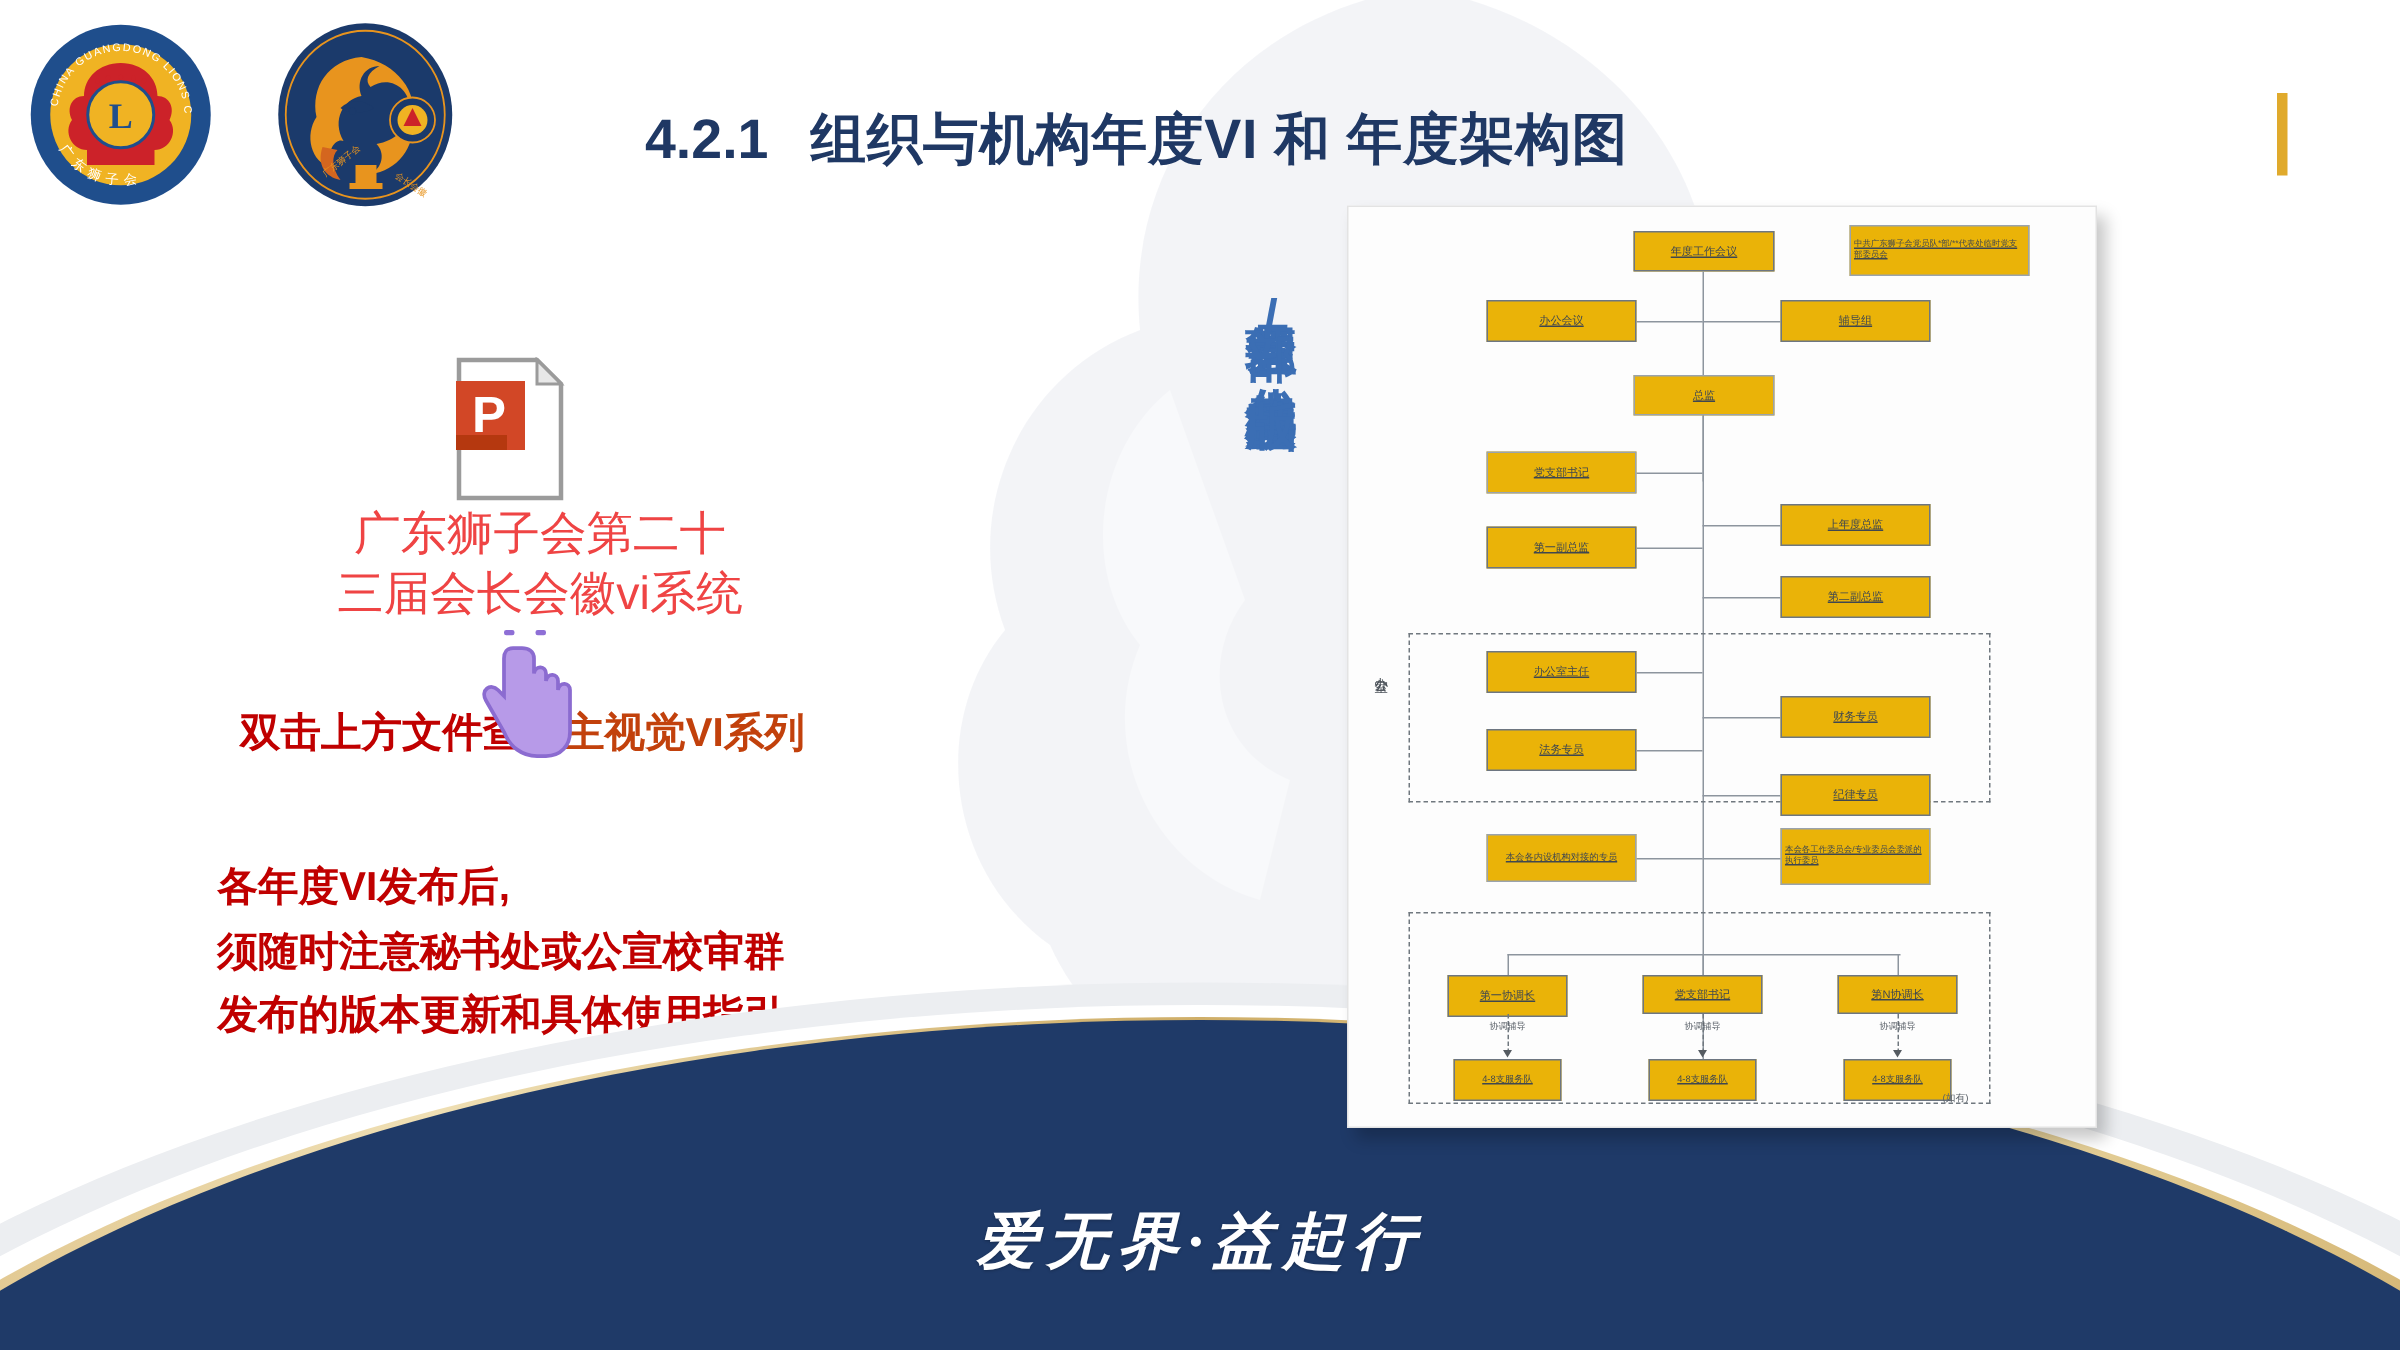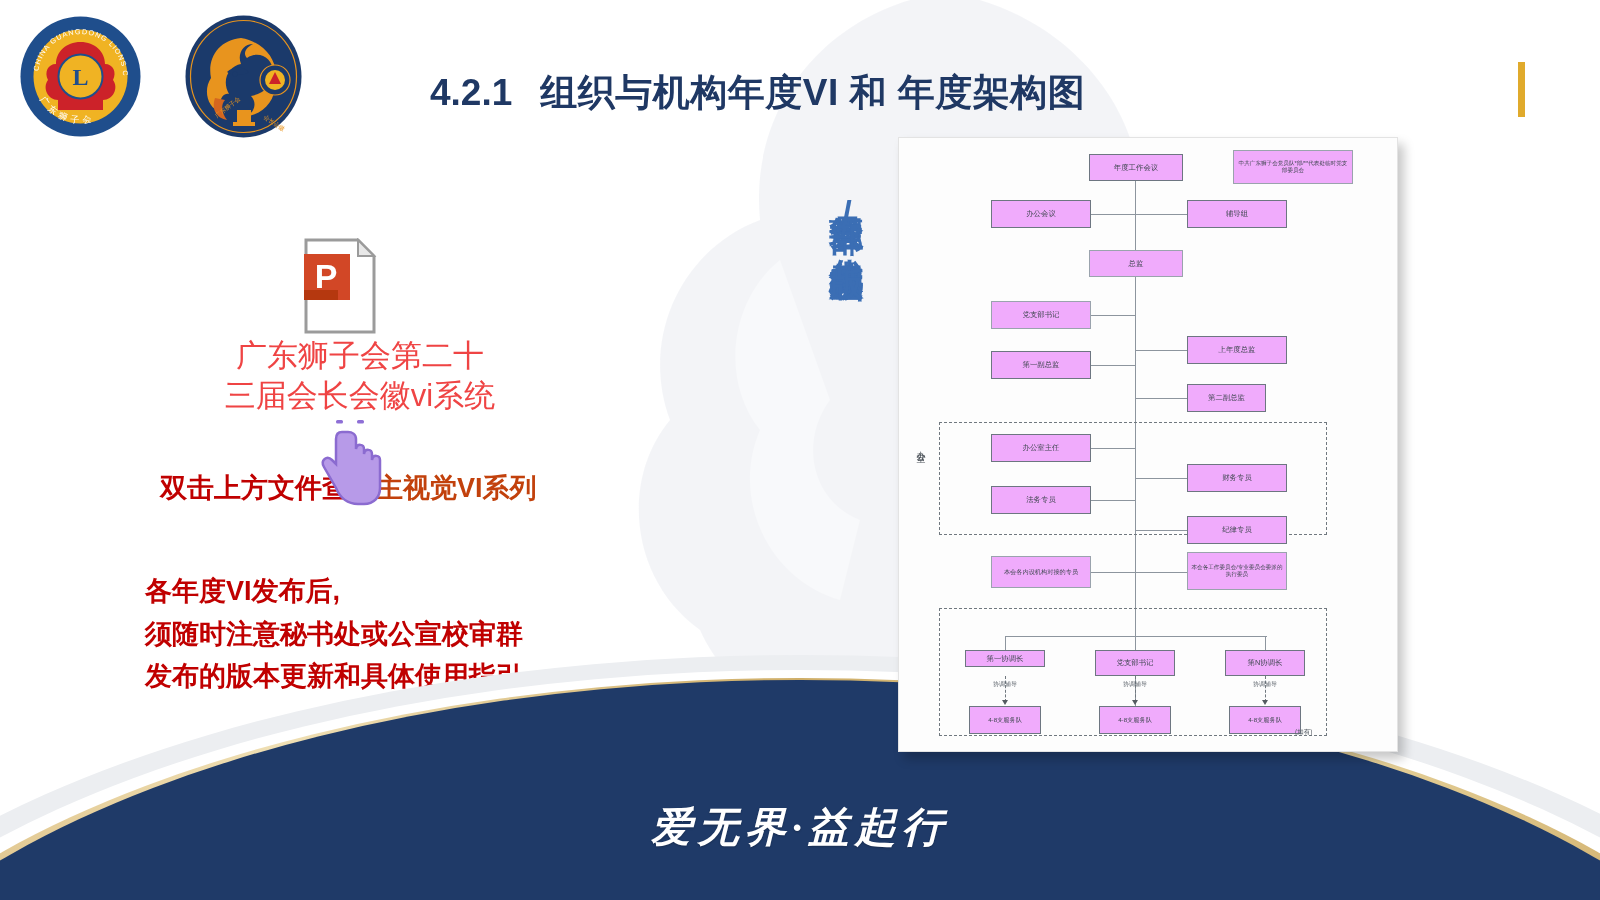--- a/index.html
+++ b/index.html
@@ -125,31 +125,32 @@
     z-index: 4;
     overflow: hidden;
   }
   .chart-inner {
     position: absolute;
     left: 0; top: 0;
     width: 500px; height: 615px;
   }
   .node {
     position: absolute;
-    background: #f0abfc;
+    background: #eab308;
     border: 1px solid #9aa3ad;
     display: flex;
     align-items: center;
     justify-content: center;
-    text-align: center;
+    text-align: left;
     font-size: 7.4px;
     color: #3f4750;
     line-height: 1.25;
     padding: 1px 2px;
     font-family: "Liberation Sans", "DejaVu Sans", sans-serif;
+    text-decoration: underline;
   }
   .node.strong { border: 1.4px solid #6d7681; }
   .node.tiny { font-size: 6.2px; }
   .node.nano { font-size: 5.6px; }
   .ln { position: absolute; background: #8d959e; }
   .ln.v { width: 1.4px; }
   .ln.h { height: 1.4px; }
   .dashbox {
     position: absolute;
     border: 1.4px dashed #70787f;
@@ -357,21 +358,21 @@
 
     <div class="node" style="left:92px; top:163px; width:100px; height:28px;">党支部书记</div>
     <div class="ln h" style="left:192px; top:177px; width:44px;"></div>
 
     <div class="node strong" style="left:288px; top:198px; width:100px; height:28px;">上年度总监</div>
     <div class="ln h" style="left:236px; top:212px; width:52px;"></div>
 
     <div class="node strong" style="left:92px; top:213px; width:100px; height:28px;">第一副总监</div>
     <div class="ln h" style="left:192px; top:227px; width:44px;"></div>
 
-    <div class="node strong" style="left:288px; top:246px; width:79px; height:28px;">第二副总监</div>
+    <div class="node strong" style="left:288px; top:246px; width:100px; height:28px;">第二副总监</div>
     <div class="ln h" style="left:236px; top:260px; width:52px;"></div>
 
     <div class="dashbox" style="left:40px; top:284px; width:388px; height:113px;"></div>
     <div class="vlabel" style="left:16px; top:306px;">办公室</div>
 
     <div class="node strong" style="left:92px; top:296px; width:100px; height:28px;">办公室主任</div>
     <div class="ln h" style="left:192px; top:310px; width:44px;"></div>
 
     <div class="node strong" style="left:288px; top:326px; width:100px; height:28px;">财务专员</div>
     <div class="ln h" style="left:236px; top:340px; width:52px;"></div>
@@ -388,21 +389,21 @@
     <div class="node nano" style="left:288px; top:414px; width:100px; height:38px;">本会各工作委员会/专业委员会委派的执行委员</div>
     <div class="ln h" style="left:236px; top:434px; width:52px;"></div>
 
     <div class="dashbox" style="left:40px; top:470px; width:388px; height:128px;"></div>
 
     <div class="ln h" style="left:106px; top:498px; width:262px;"></div>
     <div class="ln v" style="left:106px; top:498px; height:14px;"></div>
     <div class="ln v" style="left:236px; top:498px; height:14px;"></div>
     <div class="ln v" style="left:366px; top:498px; height:14px;"></div>
 
-    <div class="node strong" style="left:66px; top:512px; width:80px; height:17px;">第一协调长</div>
+    <div class="node strong" style="left:66px; top:512px; width:80px; height:28px;">第一协调长</div>
     <div class="node strong" style="left:196px; top:512px; width:80px; height:26px;">党支部书记</div>
     <div class="node strong" style="left:326px; top:512px; width:80px; height:26px;">第N协调长</div>
 
     <div class="dashline-v" style="left:106px; top:538px; height:26px;"></div>
     <div class="dashline-v" style="left:236px; top:538px; height:26px;"></div>
     <div class="dashline-v" style="left:366px; top:538px; height:26px;"></div>
     <div class="arrowhead" style="left:102.5px; top:562px;"></div>
     <div class="arrowhead" style="left:232.5px; top:562px;"></div>
     <div class="arrowhead" style="left:362.5px; top:562px;"></div>
 

